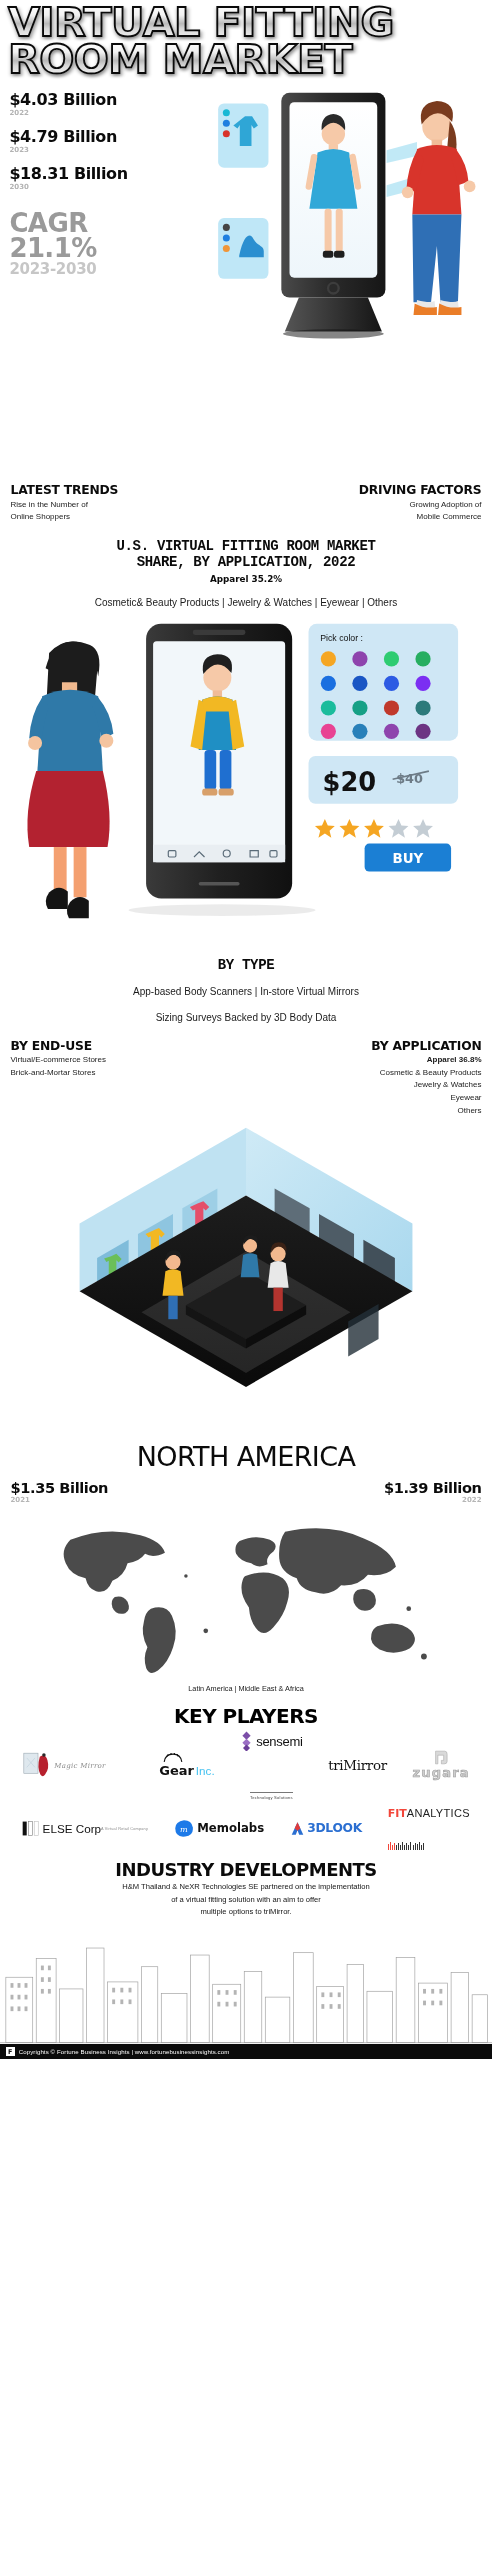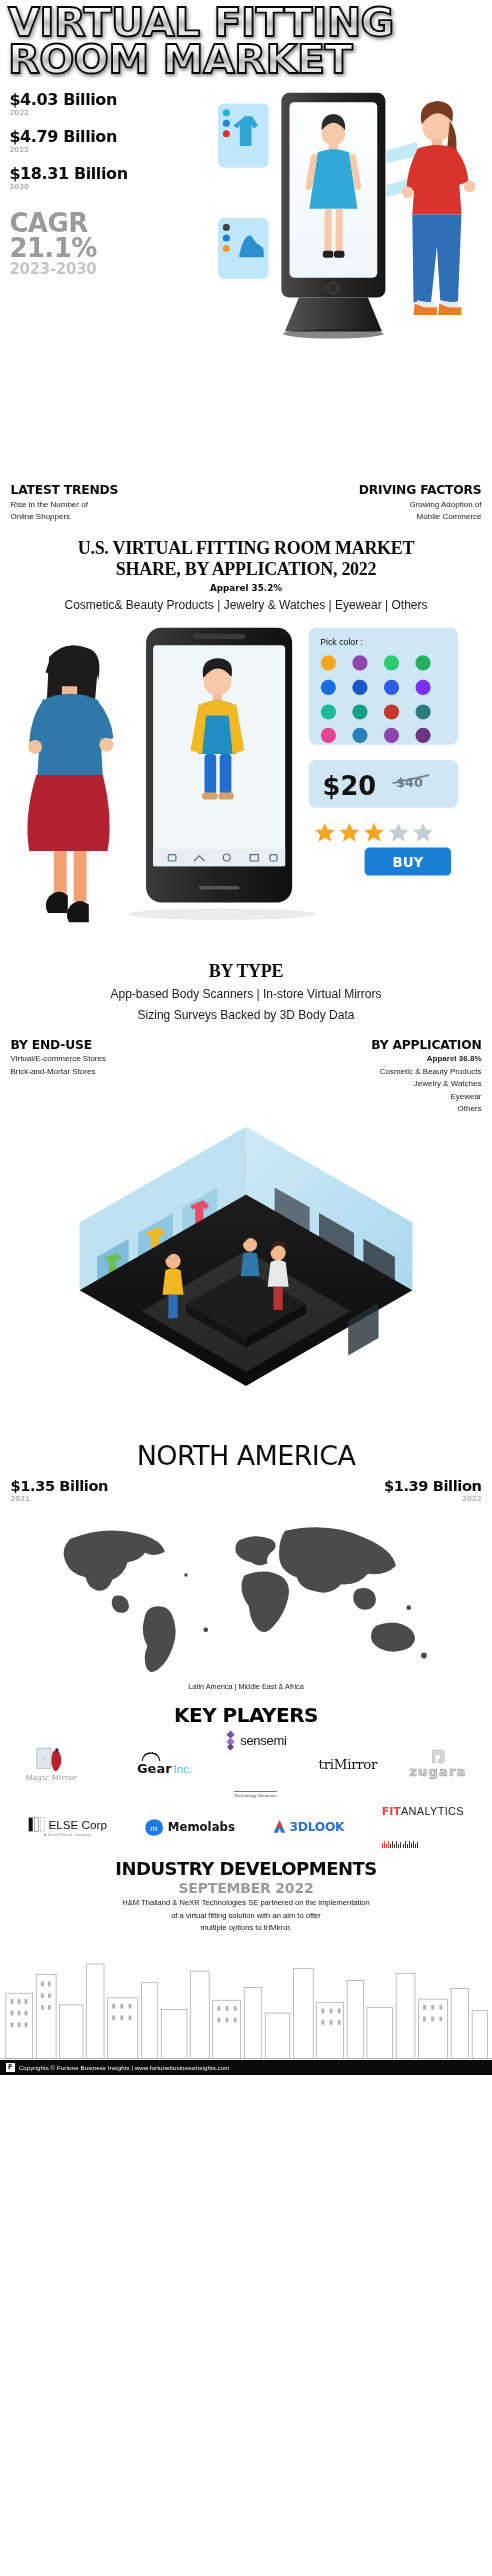--- a/index.html
+++ b/index.html
@@ -99,39 +99,39 @@
     font-family: "Liberation Sans", sans-serif;
     font-size: 8px;
     line-height: 1.35;
     color: #1b1b1b;
     margin-top: 1.8px;
   }
 
   
   .center-block { text-align: center; padding: 0 17.5px; }
   .big-head {
-    font-family: Liberation Serif, serif;
-    font-weight: 700;
-    font-size: 18px;
+    font-family: Liberation Mono, monospace;
+    font-weight: 700;
+    font-size: 14px;
     line-height: 1.15;
     letter-spacing: -0.3px;
     color: #0b0b0b;
   }
   .mid-head {
     font-family: "DejaVu Sans", sans-serif;
     font-weight: 700;
     font-size: 8.8px;
     color: #0b0b0b;
     margin-top: 3.5px;
   }
   .thin-line {
     font-family: "Liberation Sans", sans-serif;
-    font-size: 12px;
+    font-size: 10px;
     color: #1b1b1b;
-    margin-top: 3px;
+    margin-top: 11px;
     line-height: 1.5;
   }
 
   
   .phone-scene { position: relative; height: 409px; margin-top: 8.2px; }
 
   
   .room-scene { position: relative; height: 327px; }
 
   
@@ -182,42 +182,42 @@
   }
   .logo-row {
     display: flex;
     align-items: center;
     justify-content: space-around;
     padding: 3.5px 9.4px;
     min-height: 37px;
   }
   .logo { display: flex; align-items: center; justify-content: center; }
 
-  .lg-magic { display:flex; flex-direction:column; align-items:center; }
+  .lg-magic { display:flex; flex-direction:row; align-items:center; }
   .lg-magic-txt {
     font-family: "DejaVu Serif", serif;
     font-style: italic;
     font-size: 7px;
     color: #8a8a8a;
     letter-spacing: 0.3px;
     margin-top: 1.2px;
   }
   .lg-gear { display:flex; align-items:baseline;margin-left:28px; }
   .lg-gear-a { font-family:"DejaVu Sans",sans-serif; font-weight:700; font-size:13px; color:#111; }
   .lg-gear-b { font-family:"Liberation Sans",sans-serif; font-weight:400; font-size:11.7px; color:#45c2f0; margin-left:1.8px; }
   .lg-sensemi { display:flex; flex-direction:column; align-items:center;gap:40px; }
   .lg-sensemi-top { display:flex; align-items:center; }
   .lg-sensemi-txt { font-family:"Liberation Sans",sans-serif; font-size:13px; color:#111; letter-spacing:-0.3px; margin-left:2.9px;}
   .lg-sensemi-sub { font-family:"Liberation Sans",sans-serif; font-size:4.1px; color:#444; letter-spacing:0.2px; margin-top:1.2px; border-top:0.6px solid #777; border-bottom:0; padding-top:1.2px;}
   .lg-trimirror { font-family:"DejaVu Serif",serif; font-size:13.4px; color:#111; letter-spacing:-0.3px; }
   .lg-zugara {
     font-family:"DejaVu Sans",sans-serif; font-weight:700; font-size:13px; letter-spacing:1.2px;
     color:#cfcfcf; -webkit-text-stroke:0.6px #9e9e9e;
   }
-  .lg-else { display:flex; flex-direction:column; align-items:center; }
+  .lg-else { display:flex; flex-direction:row; align-items:center; }
   .lg-else-top { display:flex; align-items:center; }
   .lg-else-txt { font-family:"Liberation Sans",sans-serif; font-size:11.7px; color:#111; margin-left:2.9px; }
   .lg-else-sub { font-family:"Liberation Sans",sans-serif; font-size:3.8px; color:#8a8a8a; margin-top:1.2px; letter-spacing:0.2px;}
   .lg-memo { display:flex; align-items:center; }
   .lg-memo-txt { font-family:"DejaVu Sans",sans-serif; font-weight:700; font-size:11.7px; color:#111; margin-left:3.5px; }
   .lg-3dlook { display:flex; align-items:center; }
   .lg-3dlook-txt { font-family:"DejaVu Sans",sans-serif; font-weight:700; font-size:12.3px; color:#2b6fd1; margin-left:2.3px; letter-spacing:-0.3px;}
   .lg-fit { display:flex; flex-direction:column; align-items:flex-start;gap:20px; }
   .lg-fit-top { display:flex; align-items:baseline; }
   .lg-fit-a { font-family:"DejaVu Sans",sans-serif; font-weight:700; font-size:11px; color:#f2463a; }
@@ -747,21 +747,20 @@
         <i style="height:7px"></i>
           <i style="height:5.3px"></i>
           <i style="height:7.6px"></i>
         <i style="height:4.1px"></i>
           <i style="height:6.4px"></i>
       </div>
     </div>
   </div>
 
   <div class="dev-title">INDUSTRY DEVELOPMENTS</div>
-  <div class="dev-date">SEPTEMBER 2022</div>
   <div class="dev-body">H&amp;M Thailand &amp; NeXR Technologies SE partnered on the implementation</div>
   <div class="dev-body">of a virtual fitting solution with an aim to offer</div>
   <div class="dev-body">multiple options to triMirror.</div>
 
   <div class="city">
     <svg viewBox="0 0 842 210" width="492" height="123">
       <g fill="none" stroke="#9d9d9d" stroke-width="1.1">
         <rect x="10" y="96" width="46" height="112"></rect>
           <rect x="62" y="64" width="34" height="144"></rect>
         <rect x="102" y="116" width="40" height="92"></rect>

